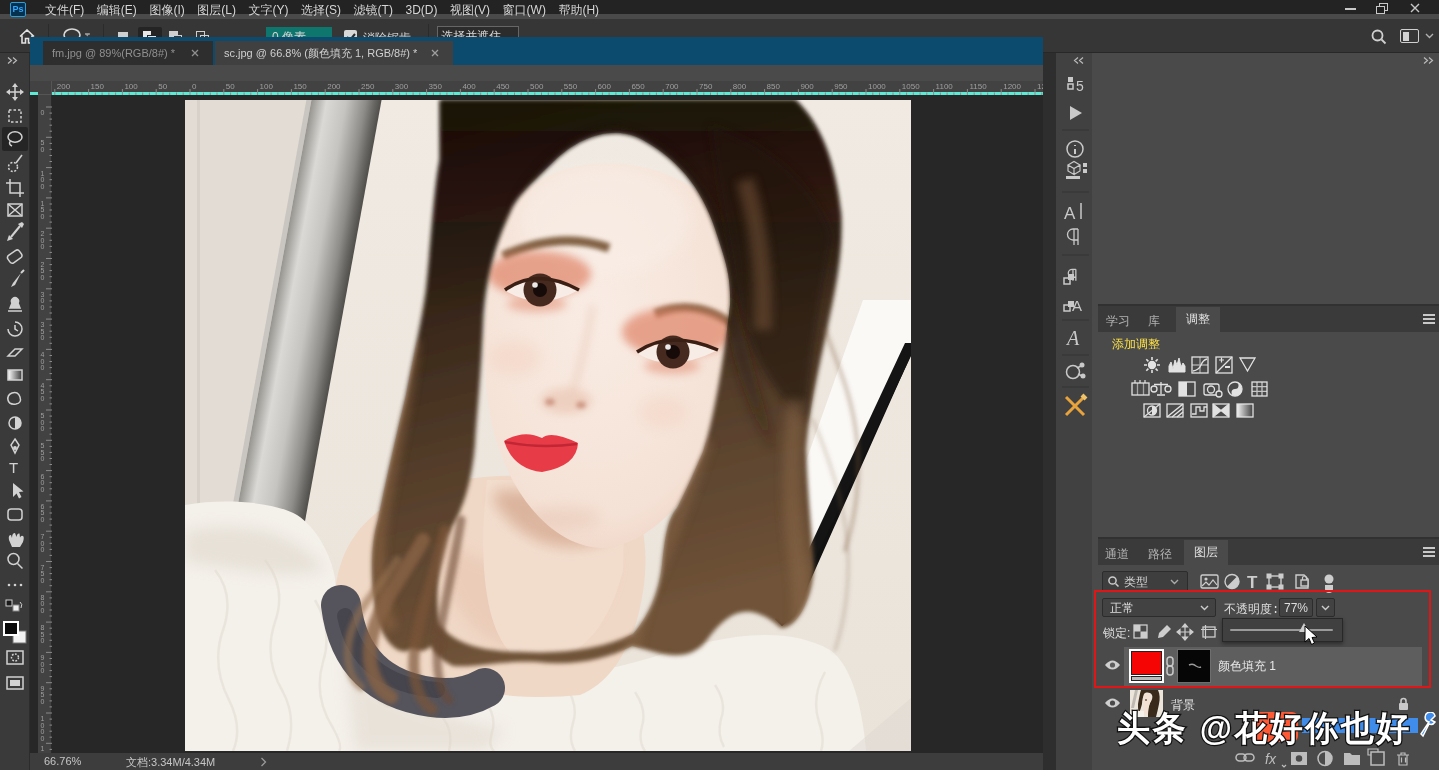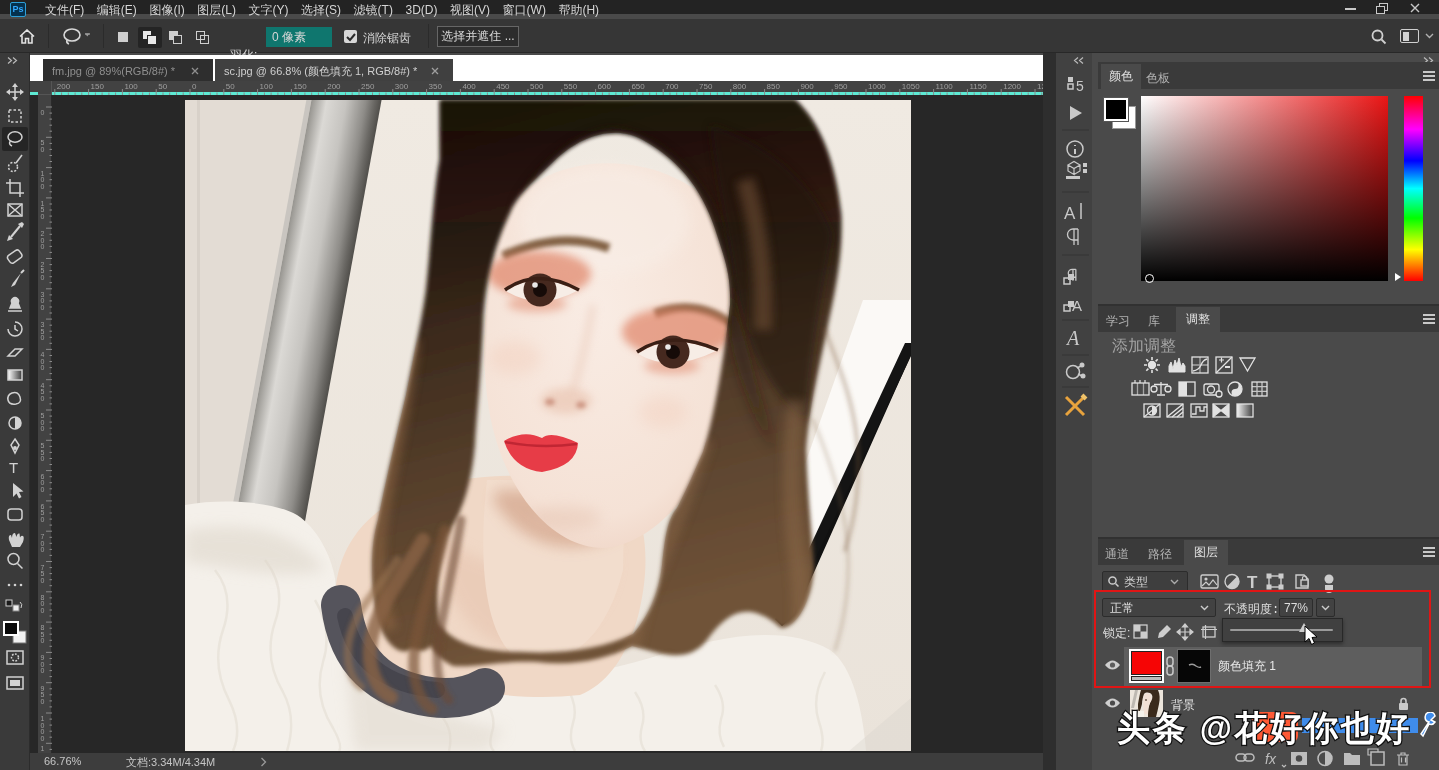--- a/index.html
+++ b/index.html
@@ -153,21 +153,21 @@
         <linearGradient id="tbgrad" x1="0" y1="0" x2="1" y2="0">
           <stop offset="0" stop-color="#ffffff"></stop>
           <stop offset="1" stop-color="#3a3a3a"></stop>
         </linearGradient>
         <clipPath id="hairclip">
           <path clip-rule="evenodd" d="M255,0 L610,0 C636,25 650,62 656,115 C658,160 648,200 641,235 C630,285 623,320 621,350 C623,400 627,435 629,468 C627,500 612,528 596,528 C566,502 545,508 522,540 C502,566 472,552 447,546 C420,560 388,566 352,562 C318,560 290,568 268,566 C256,560 250,554 246,546 C240,552 234,552 228,548 C216,558 200,545 193,520 C186,492 184,450 193,420 C202,375 214,325 221,295 C230,250 237,218 241,190 C246,145 249,92 255,60 Z M325,112 C312,140 300,175 298,225 C295,290 292,310 290,345 C286,390 275,415 262,435 C252,465 250,500 255,525 C270,545 300,552 340,552 C380,554 420,548 448,534 C464,516 474,492 477,465 C480,438 482,420 492,408 C505,383 512,365 518,352 C530,315 540,250 545,205 C546,175 540,160 532,135 C520,95 498,62 458,40 C430,24 395,36 370,60 C348,82 332,95 325,112 Z"></path>
         </clipPath>
       </defs>
   </svg>
 
-  <div class="abs" id="tabbar" style="left:30px;top:55px;width:1013px;height:28px;background:#ffffff;">
+  <div class="abs" id="tabbar" style="left:30px;top:37px;width:1013px;height:28px;background:#0c4a6e;">
     <div class="abs" style="left:13px;top:4px;width:170px;height:24px;background:#2e2e2e;color:#8f8f8f;font-size:11px;line-height:24px;padding-left:9px;">fm.jpg @ 89%(RGB/8#) *<svg class="abs" style="left:148px;top:8px;" width="8" height="8" viewBox="0 0 8 8">
           <path d="M1 1 L7 7 M7 1 L1 7" stroke="#8f8f8f" stroke-width="1.3"></path>
         </svg></div>
     <div class="abs" style="left:185px;top:4px;width:238px;height:24px;background:#404040;color:#cfcfcf;font-size:11px;line-height:24px;padding-left:9px;">sc.jpg @ 66.8% (颜色填充 1, RGB/8#) *<svg class="abs" style="left:216px;top:8px;" width="8" height="8" viewBox="0 0 8 8">
           <path d="M1 1 L7 7 M7 1 L1 7" stroke="#9f9f9f" stroke-width="1.3"></path>
         </svg></div>
   </div>
 
   <div class="abs" id="canvaswrap" style="left:30px;top:81px;width:1013px;height:672px;background:#272727;overflow:hidden;">
     <div class="abs" id="hruler" style="left:0;top:0;width:1013px;height:14px;background:#424242;border-bottom:3px solid #5eead4;">
@@ -739,44 +739,28 @@
           <path d="M10 344 L28 362"></path>
           <path d="M28 344 L10 362"></path>
         </g>
       <path d="M26 342 l4 4" stroke="#f0c36a" stroke-width="4"></path>
     </g>
   </svg>
   <svg class="abs" style="left:1422px;top:57px;" width="12" height="7" viewBox="0 0 12 7">
       <path d="M2 0.5 L5.5 3.5 L2 6.5 M7 0.5 L10.5 3.5 L7 6.5" fill="none" stroke="#b9b9b9" stroke-width="1.2"></path>
     </svg>
 
-  <div class="abs" style="left:1098px;top:62px;width:341px;height:240px;background:#4a4a4a;">
-    <div class="abs" style="left:0;top:0;width:341px;height:27px;background:#3a3a3a;"></div>
-    <div class="abs" style="left:3px;top:2px;width:40px;height:25px;background:#4a4a4a;color:#e0e0e0;font-size:12px;text-align:center;line-height:25px;">颜色</div>
-    <div class="abs" style="left:48px;top:8px;color:#b2b2b2;font-size:12px;">色板</div>
-    <div class="abs" style="left:325px;top:9px;width:12px;height:2px;background:#c8c8c8;box-shadow:0 4px 0 #c8c8c8, 0 8px 0 #c8c8c8;"></div>
-
-    <div class="abs" style="left:14px;top:44px;width:24px;height:23px;background:#fff;border:1px solid #999;"></div>
-    <div class="abs" style="left:6px;top:36px;width:24px;height:23px;background:#000;border:2px solid #fff;outline:1px solid #555;"></div>
-
-    <div class="abs" style="left:43px;top:34px;width:247px;height:185px;background:linear-gradient(to right,#ffffff,#ea1515);"></div>
-    <div class="abs" style="left:43px;top:34px;width:247px;height:185px;background:linear-gradient(to bottom,rgba(0,0,0,0),#000000);"></div>
-    <div class="abs" style="left:47px;top:212px;width:9px;height:9px;border:1.5px solid #fff;border-radius:50%;"></div>
-
-    <div class="abs" style="left:306px;top:34px;width:19px;height:185px;background:linear-gradient(to bottom,#ff0000,#ff00ff 18%,#0000ff 35%,#00ffff 50%,#00ff00 66%,#ffff00 83%,#ff0000);"></div>
-    <div class="abs" style="left:297px;top:211px;width:0;height:0;border-left:6px solid #fff;border-top:4px solid transparent;border-bottom:4px solid transparent;"></div>
-  </div>
 
   <div class="abs" style="left:1098px;top:304px;width:341px;height:231px;background:#4a4a4a;border-top:2px solid #313131;">
     <div class="abs" style="left:0;top:0;width:341px;height:26px;background:#3a3a3a;"></div>
     <div class="abs" style="left:8px;top:7px;color:#b2b2b2;font-size:12px;">学习</div>
     <div class="abs" style="left:50px;top:7px;color:#b2b2b2;font-size:12px;">库</div>
     <div class="abs" style="left:78px;top:1px;width:44px;height:25px;background:#4a4a4a;color:#e0e0e0;font-size:12px;text-align:center;line-height:25px;">调整</div>
     <div class="abs" style="left:325px;top:8px;width:12px;height:2px;background:#c8c8c8;box-shadow:0 4px 0 #c8c8c8, 0 8px 0 #c8c8c8;"></div>
-    <div class="abs" style="left:14px;top:30px;color:#a3a3a3;font-size:16px;">添加调整</div>
+    <div class="abs" style="left:14px;top:30px;color:#fde047;font-size:12px;">添加调整</div>
     <svg class="abs" style="left:0;top:46px;" width="341" height="78" viewBox="0 0 341 78">
       <g stroke="#e2e2e2" fill="none" stroke-width="1.3">
 
         <circle cx="54" cy="13" r="3.5" fill="#e2e2e2"></circle>
         <g stroke-width="1.6">
             <path d="M54 5 v3 M54 18 v3 M46 13 h3 M59 13 h3 M48.3 7.3 l2.1 2.1 M57.6 16.6 l2.1 2.1 M59.7 7.3 l-2.1 2.1 M50.4 16.6 l-2.1 2.1"></path>
           </g>
         <path d="M71 20 v-6 l2 -4 2 7 2 -9 2 5 2 -7 2 9 2 -4 2 3 v6 z" fill="#e2e2e2" stroke-width="1"></path>
         <rect x="94" y="5" width="16" height="16"></rect>
           <path d="M94 13 h16 M102 5 v16" opacity="0.6"></path>

